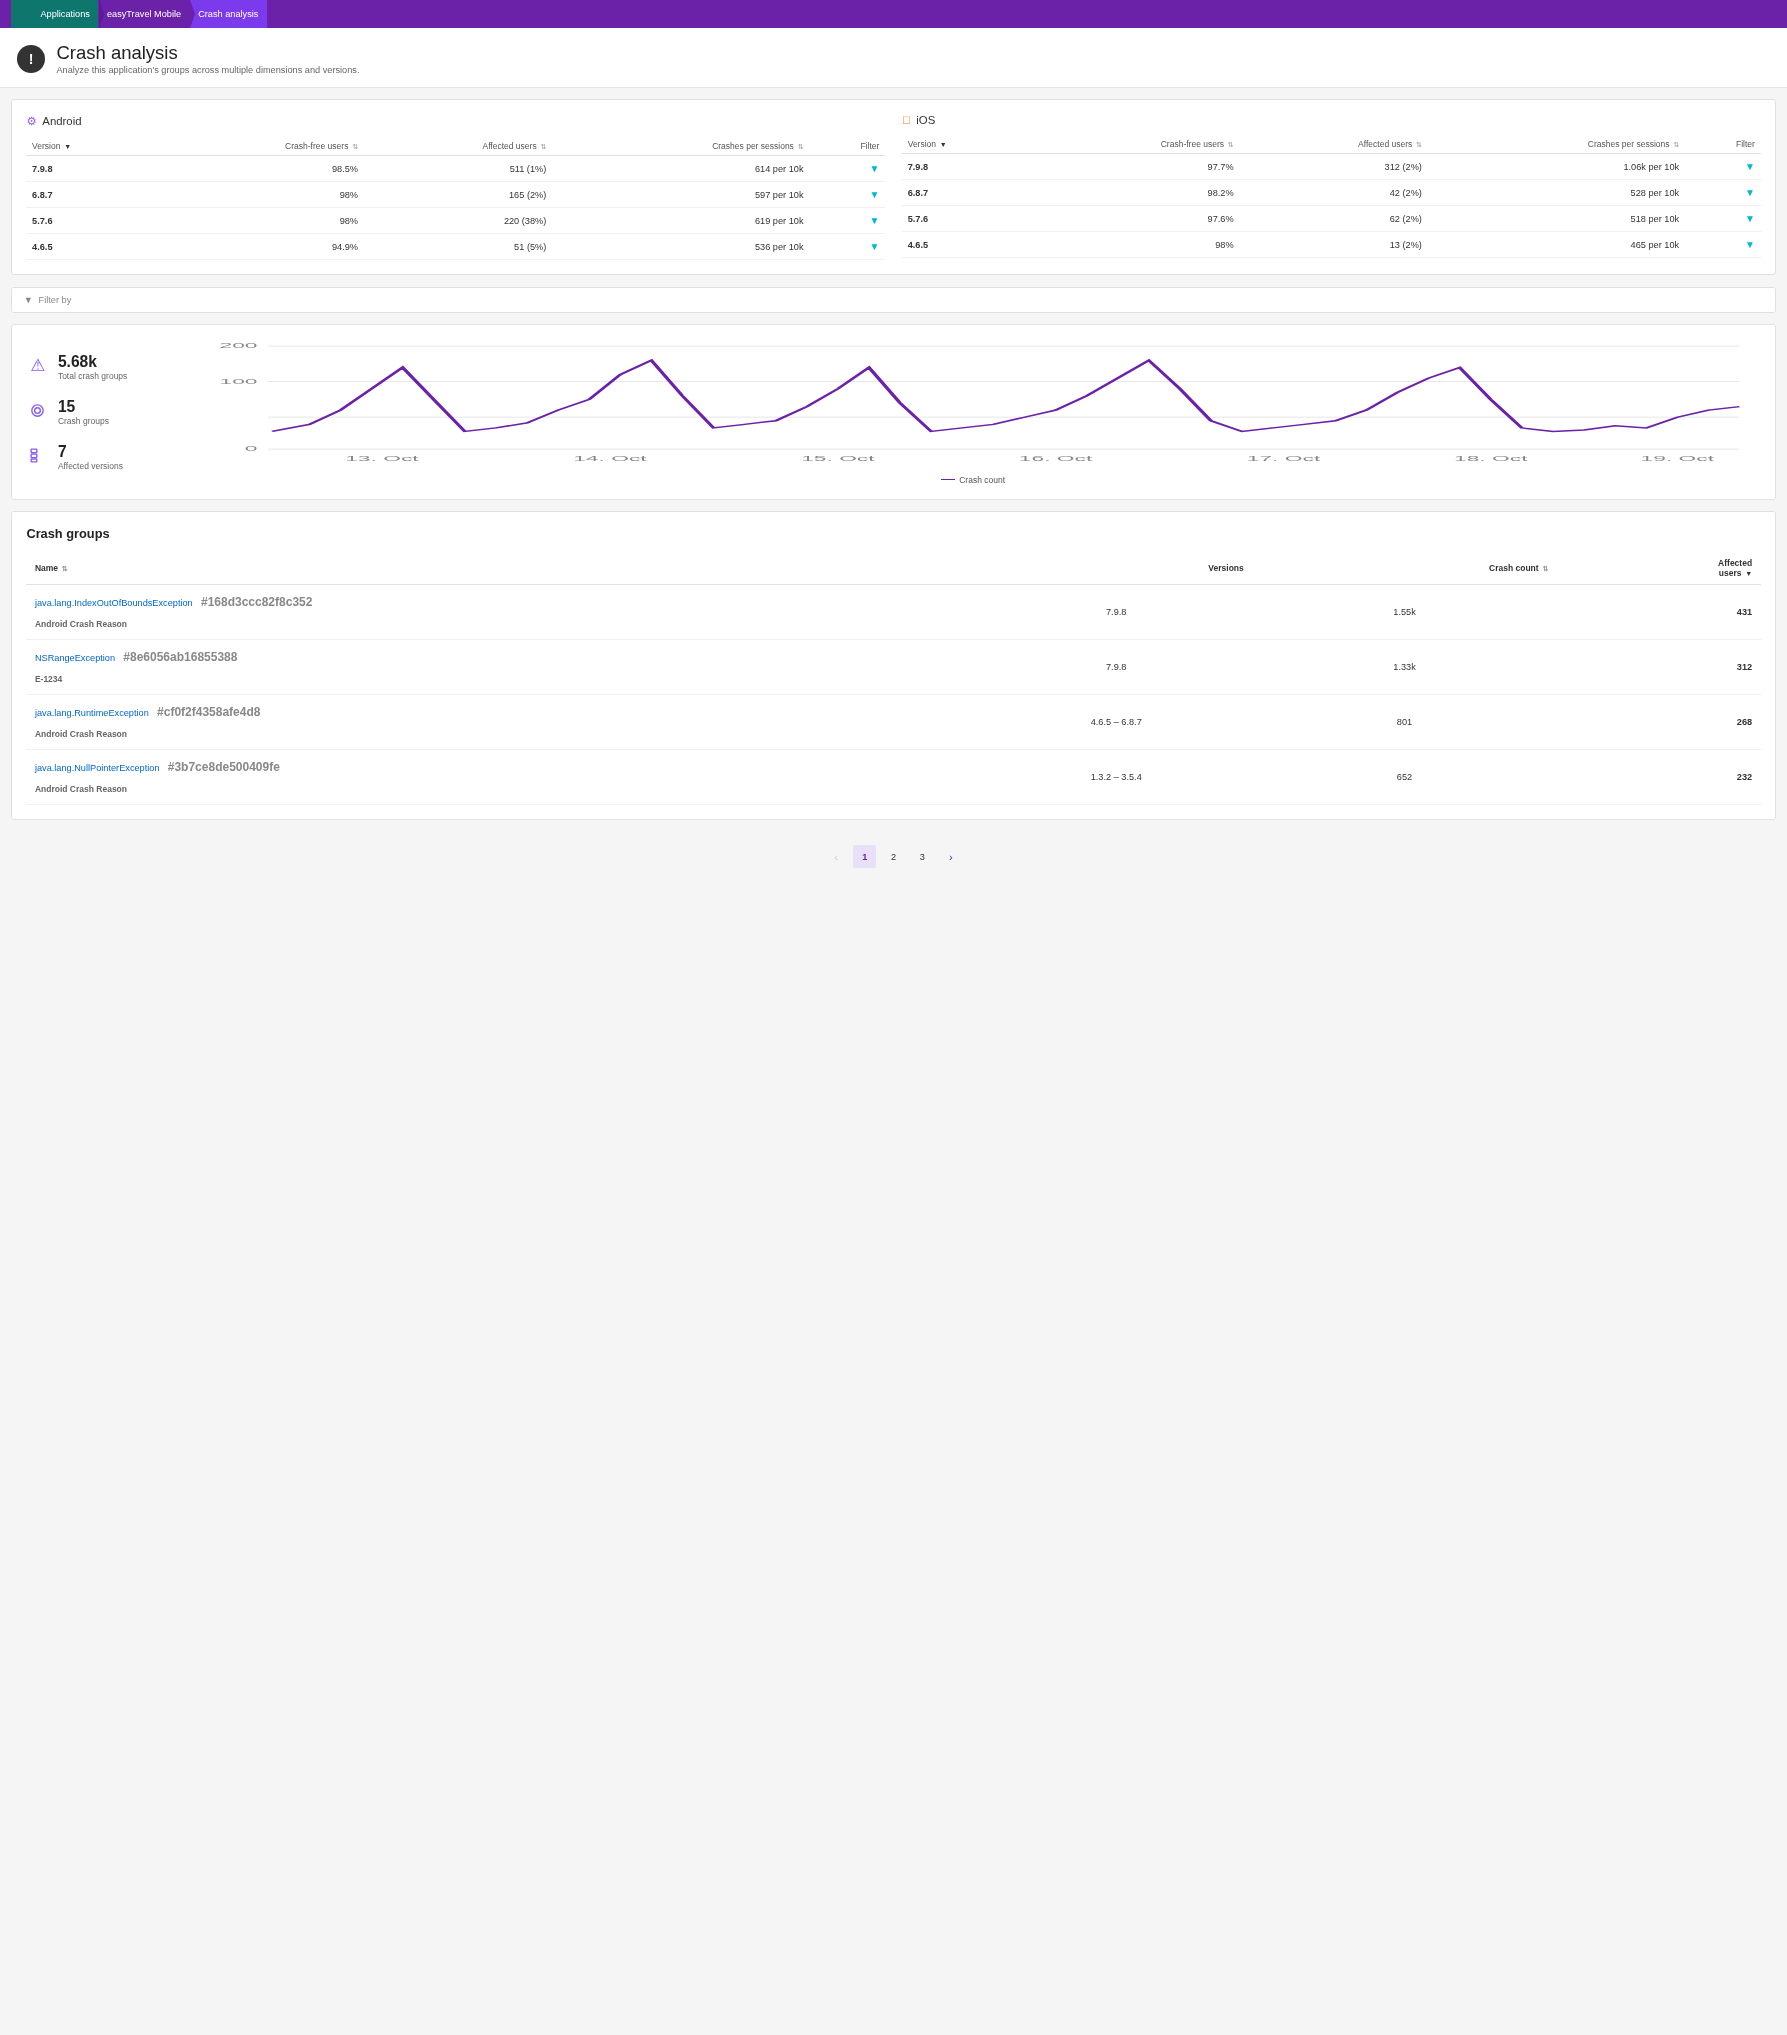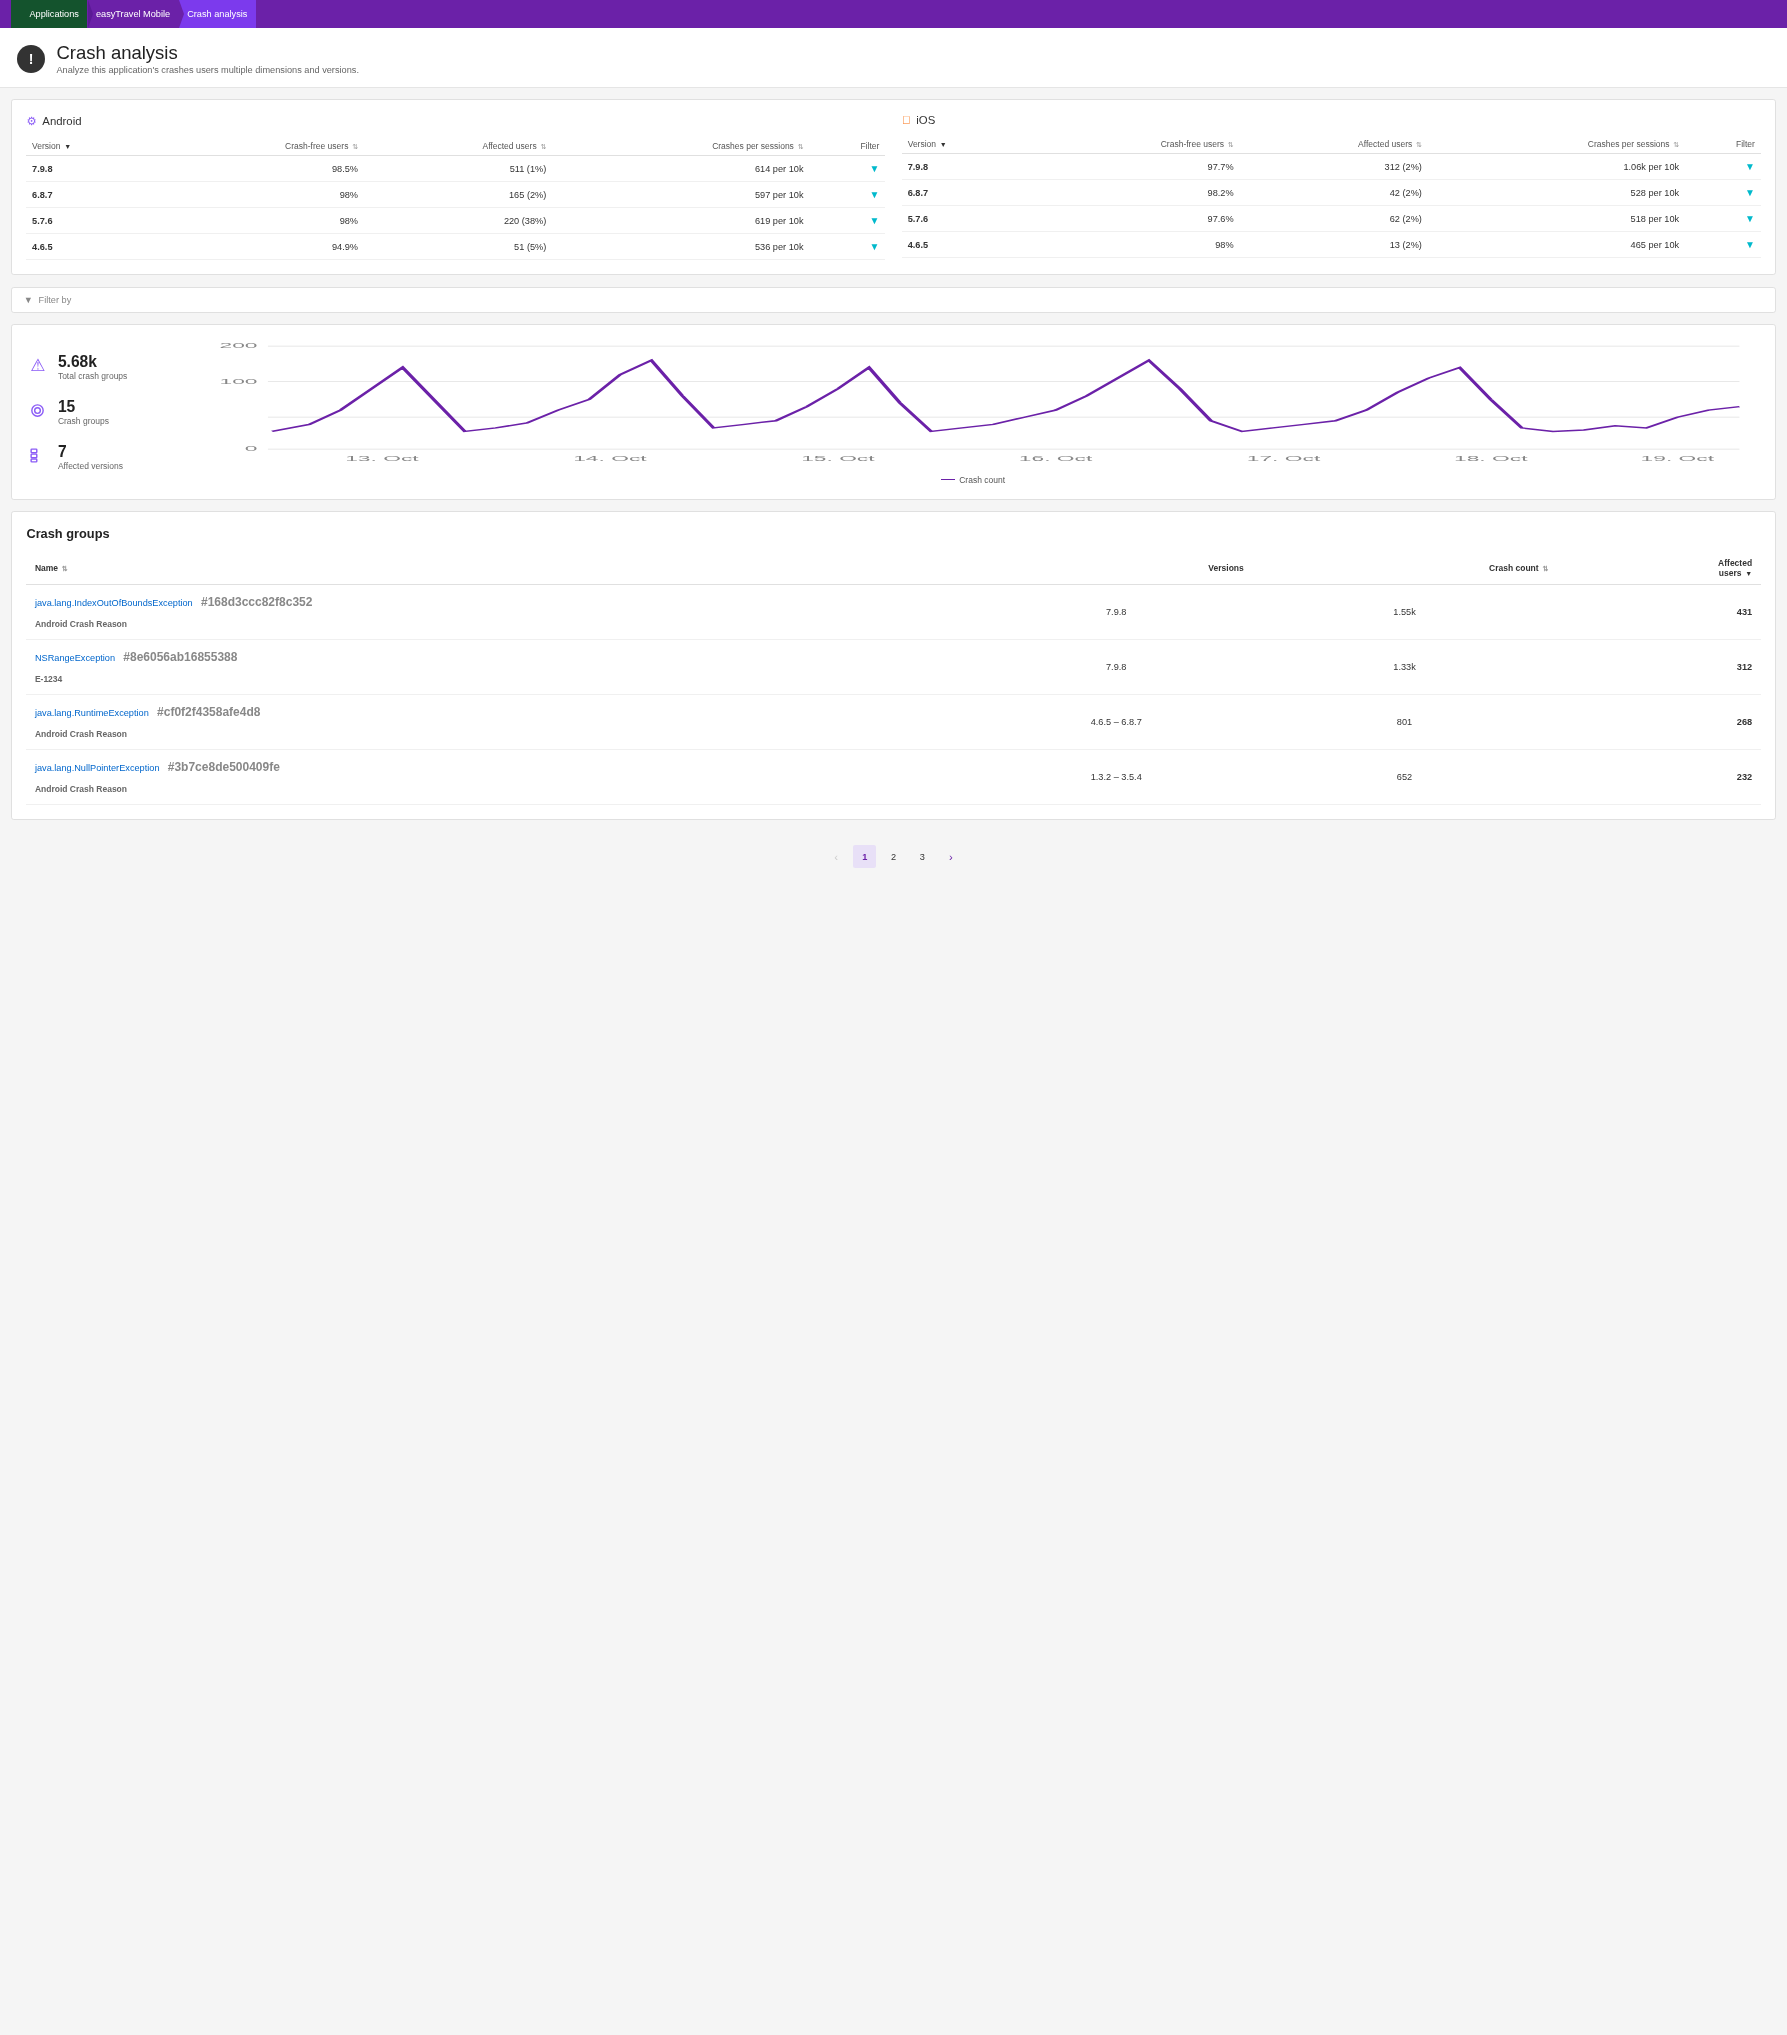--- a/index.html
+++ b/index.html
@@ -17,22 +17,22 @@
       color: #fff;
       font-size: 9.2px;
       padding: 0 8.5px;
       height: 28px;
       display: flex;
       align-items: center;
       cursor: pointer;
       position: relative;
     }
     .breadcrumb-item:first-child {
-      background: #14532d;
-      padding-left: 18px;
+      background: #0f766e;
+      padding-left: 29px;
     }
     .breadcrumb-item:not(:last-child)::after {
       content: '';
       position: absolute;
       right: -5.7px;
       top: 0;
       width: 0;
       height: 0;
       border-top: 14px solid transparent;
       border-bottom: 14px solid transparent;
@@ -240,21 +240,21 @@
   </div>
   <div class="breadcrumb-item active">
     <span>Crash analysis</span>
   </div>
 </nav>
 
 <div class="page-header">
   <div class="page-header-icon">!</div>
   <div>
     <h1>Crash analysis</h1>
-    <p>Analyze this application's crashes users multiple dimensions and versions.</p>
+    <p>Analyze this application's groups across multiple dimensions and versions.</p>
   </div>
 </div>
 
 <div class="section">
   <div class="platform-grid">
 
     <div>
       <div class="platform-header">
         <span class="platform-icon-android">⚙</span>
         <span>Android</span>

